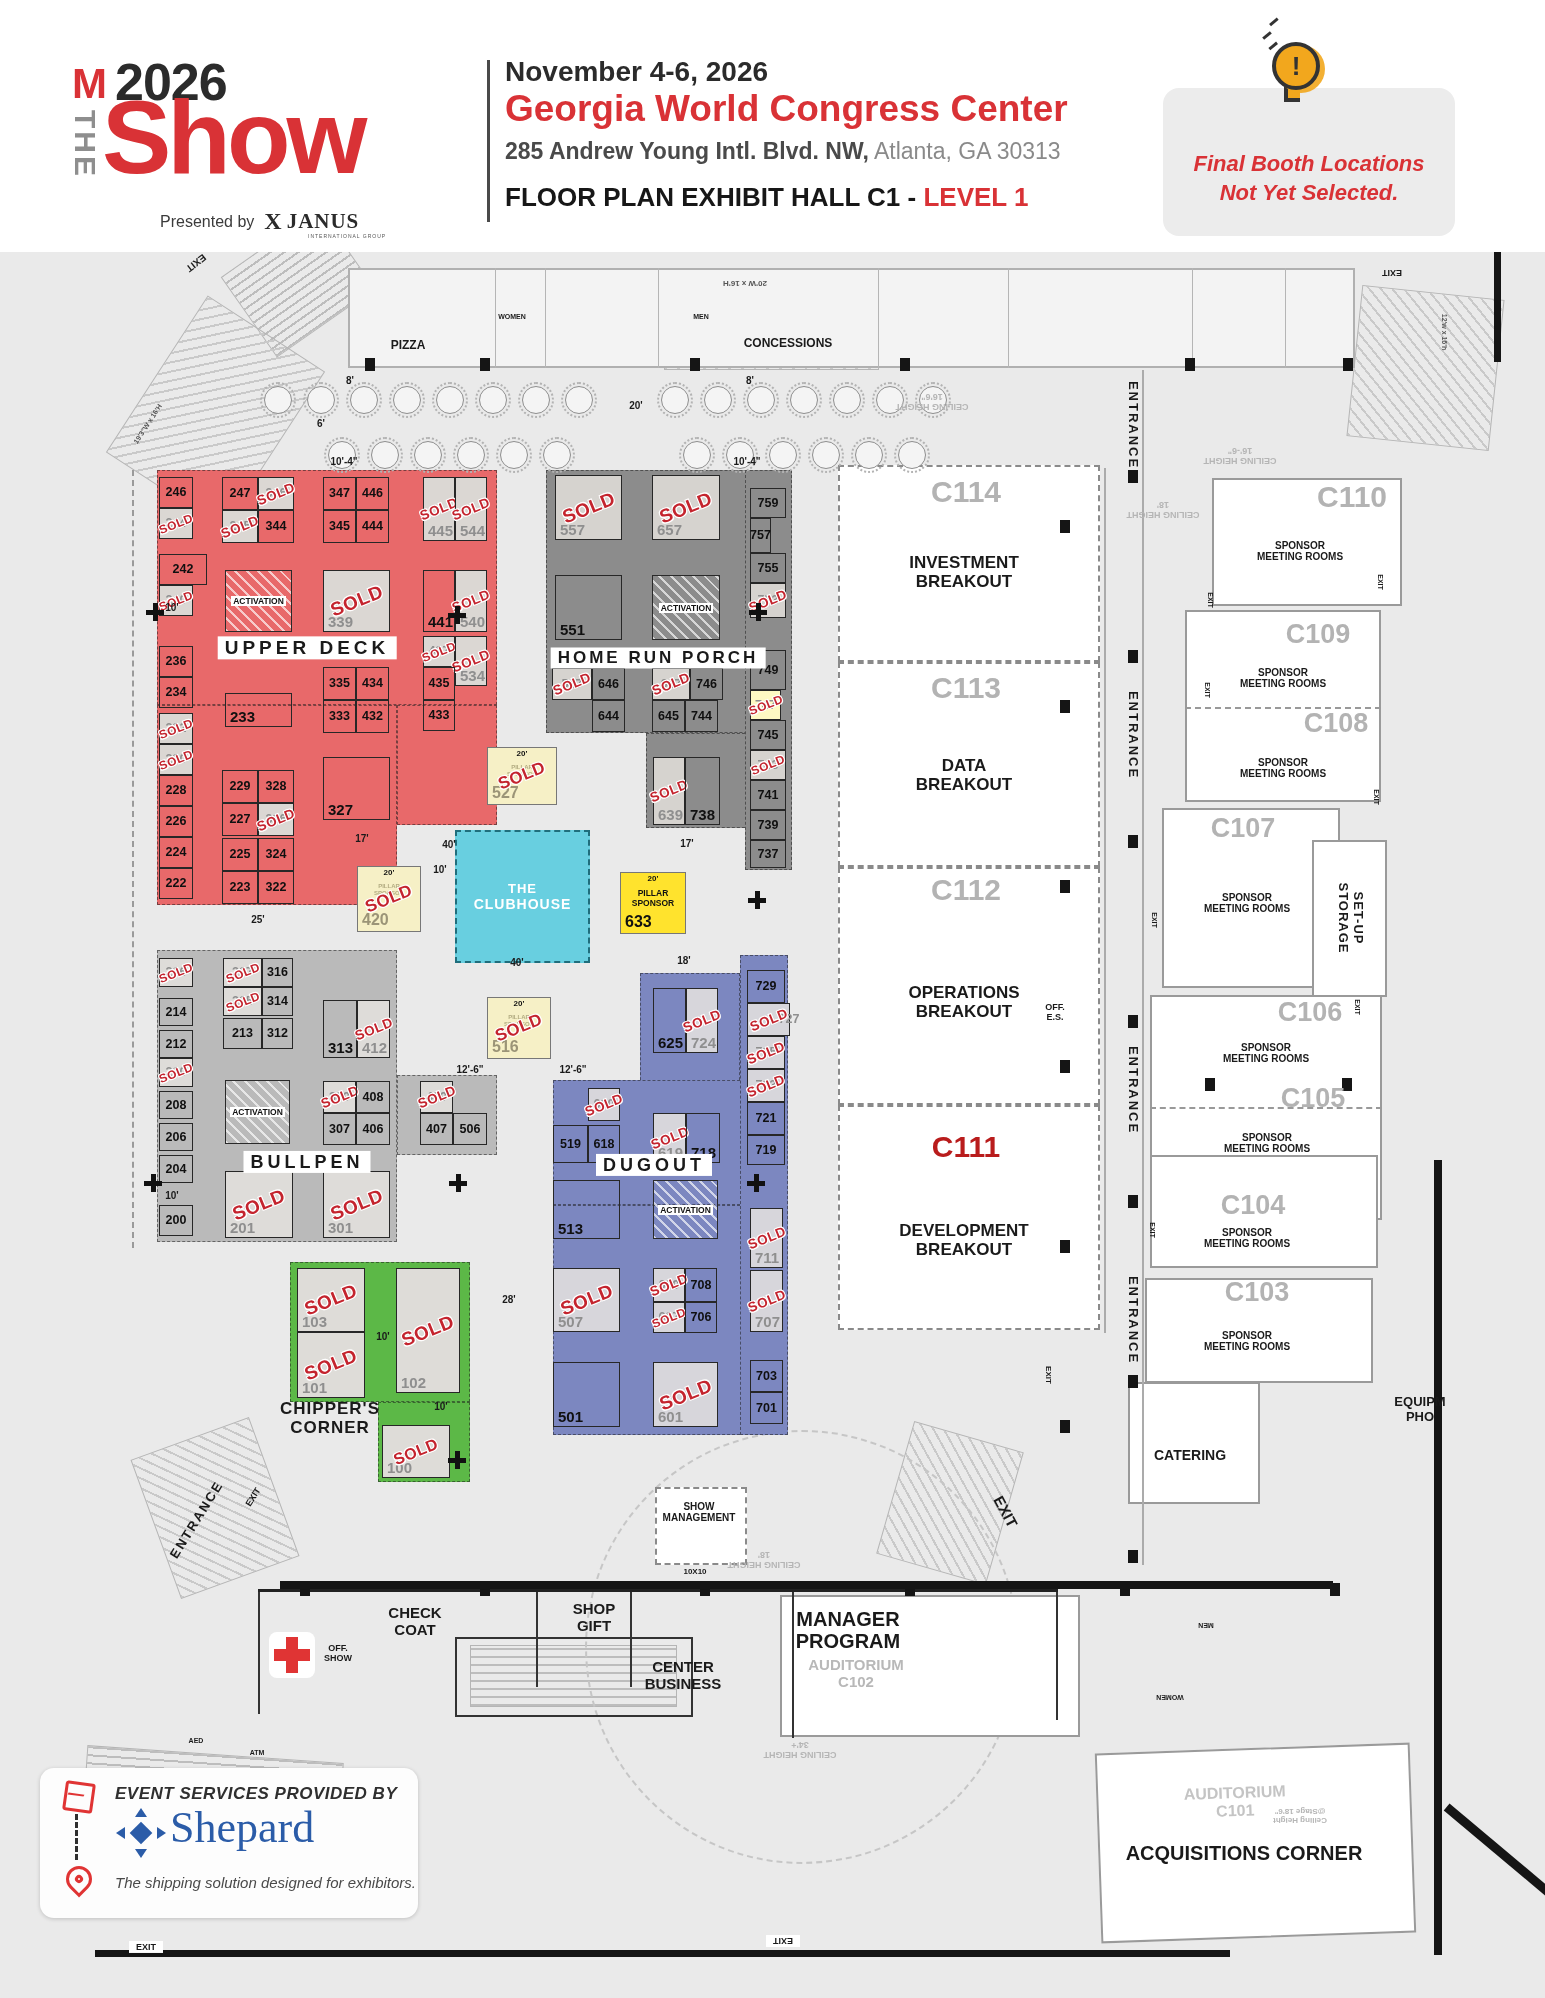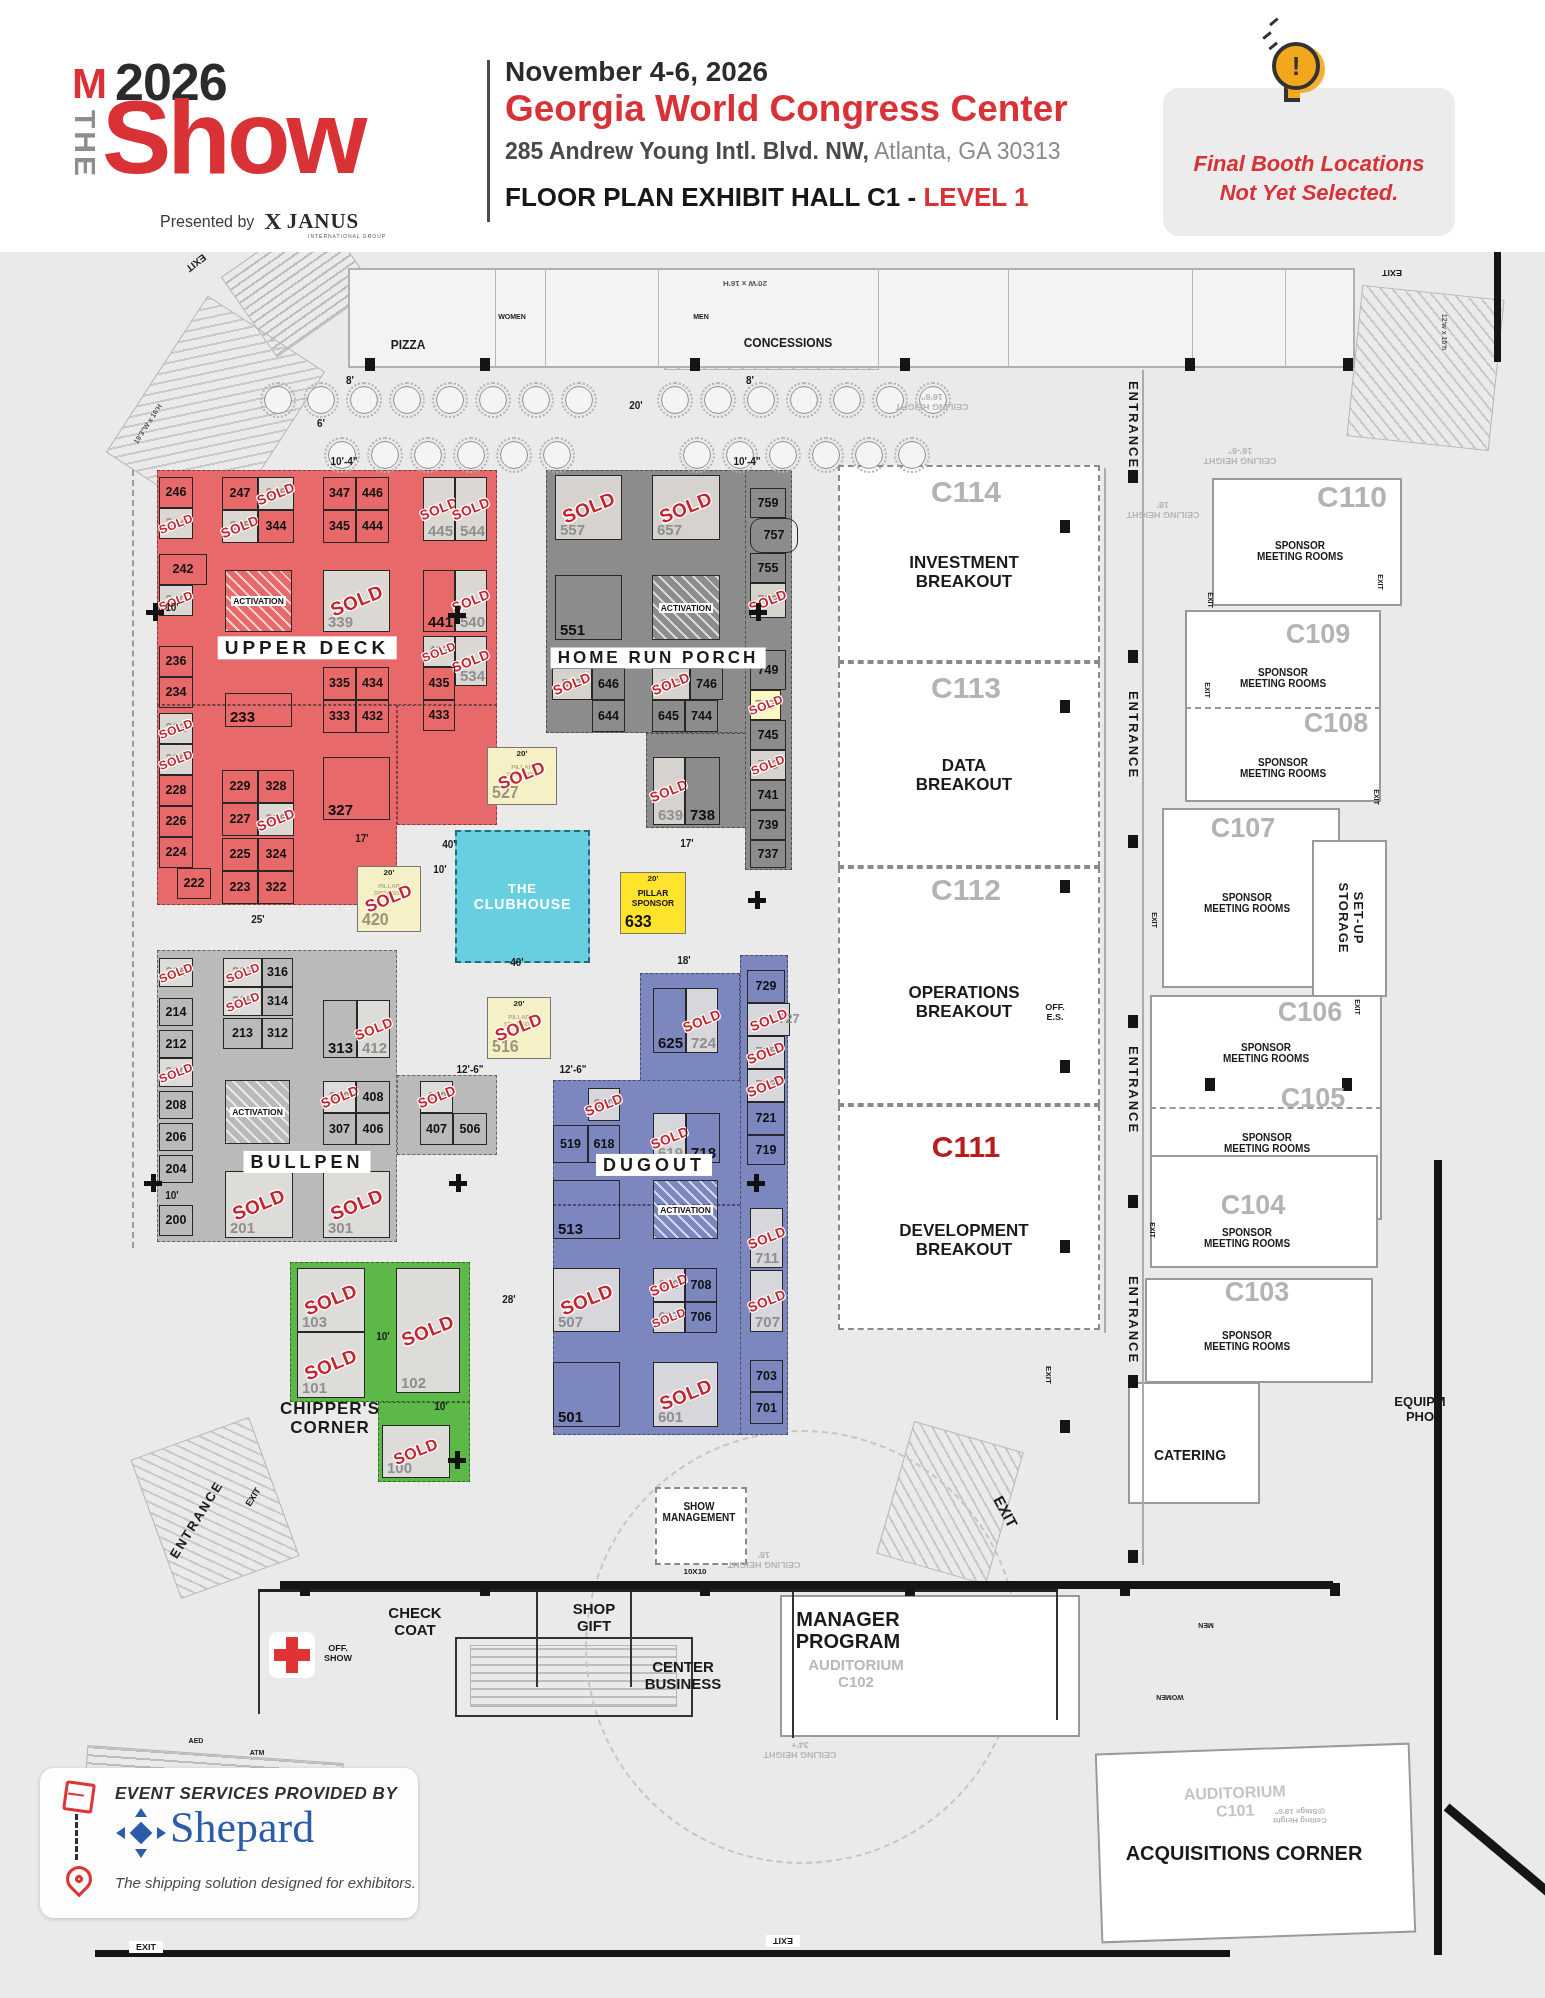--- a/index.html
+++ b/index.html
@@ -205,21 +205,21 @@
     </div>
     <div class="booth" style="left: 159px; top: 775px; width: 34px; height: 31px;">
       <span class="n">228</span>
     </div>
     <div class="booth" style="left: 159px; top: 806px; width: 34px; height: 31px;">
       <span class="n">226</span>
     </div>
     <div class="booth" style="left: 159px; top: 837px; width: 34px; height: 31px;">
       <span class="n">224</span>
     </div>
-    <div class="booth" style="left: 177px; top: 868px; width: 34px; height: 31px;">
+    <div class="booth" style="left: 159px; top: 868px; width: 34px; height: 31px;">
       <span class="n">222</span>
     </div>
     <div class="booth" style="left: 222px; top: 477px; width: 36px; height: 33px;">
       <span class="n">247</span>
     </div>
     <div class="booth sold" style="left: 258px; top: 477px; width: 36px; height: 33px; background: rgb(219, 215, 211);">
       <span class="n">346</span>
       <span class="stamp" style="font-size: 13.5px;">SOLD</span>
     </div>
     <div class="booth sold" style="left: 222px; top: 510px; width: 36px; height: 33px; background: rgb(219, 215, 211);">
@@ -360,21 +360,21 @@
     <div class="booth sold big" style="left: 653px; top: 757px; width: 32px; height: 68px; background: rgb(214, 211, 207);">
       <span class="n">639</span>
       <span class="stamp" style="font-size: 13.5px;">SOLD</span>
     </div>
     <div class="booth big" style="left: 685px; top: 757px; width: 35px; height: 68px;">
       <span class="n">738</span>
     </div>
     <div class="booth" style="left: 750px; top: 488px; width: 36px; height: 30px;">
       <span class="n">759</span>
     </div>
-    <div class="booth" style="left: 750px; top: 518px; width: 48px; height: 35px; border-radius: 11px;">
+    <div class="booth" style="left: 750px; top: 518px; width: 21px; height: 35px;">
       <span class="n">757</span>
     </div>
     <div class="booth" style="left: 750px; top: 553px; width: 36px; height: 30px;">
       <span class="n">755</span>
     </div>
     <div class="booth sold" style="left: 750px; top: 583px; width: 36px; height: 35px; background: rgb(214, 211, 207);">
       <span class="n">753</span>
       <span class="stamp" style="font-size: 13.5px;">SOLD</span>
     </div>
     <div class="booth" style="left: 750px; top: 650px; width: 36px; height: 40px;">

